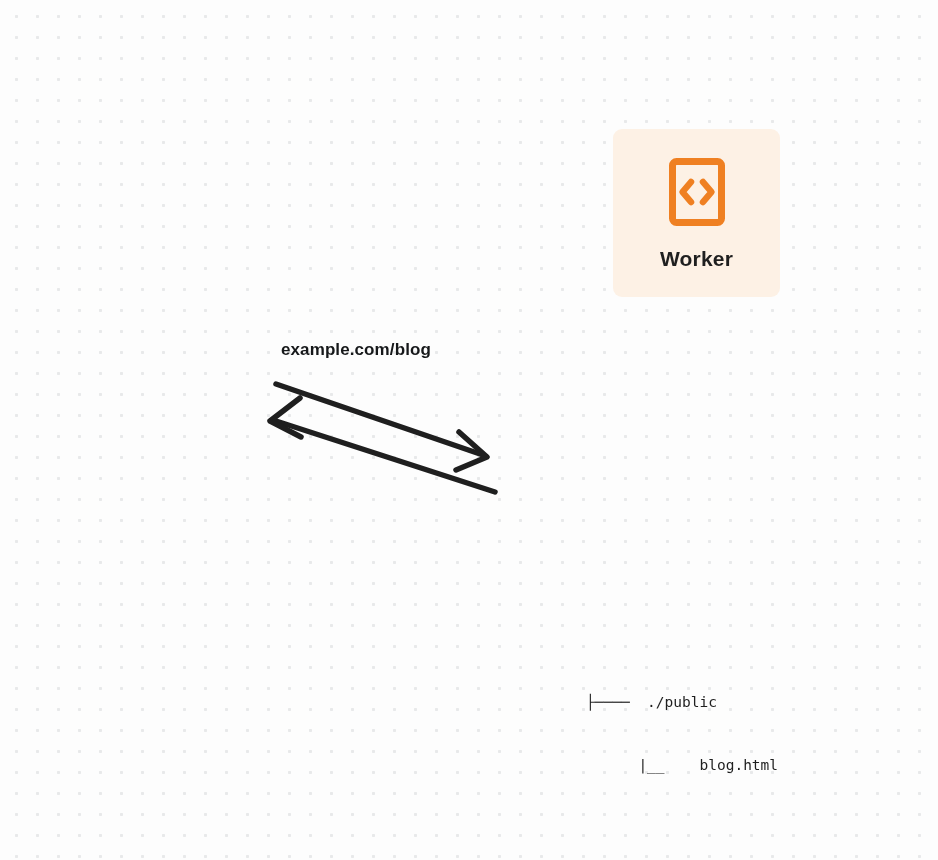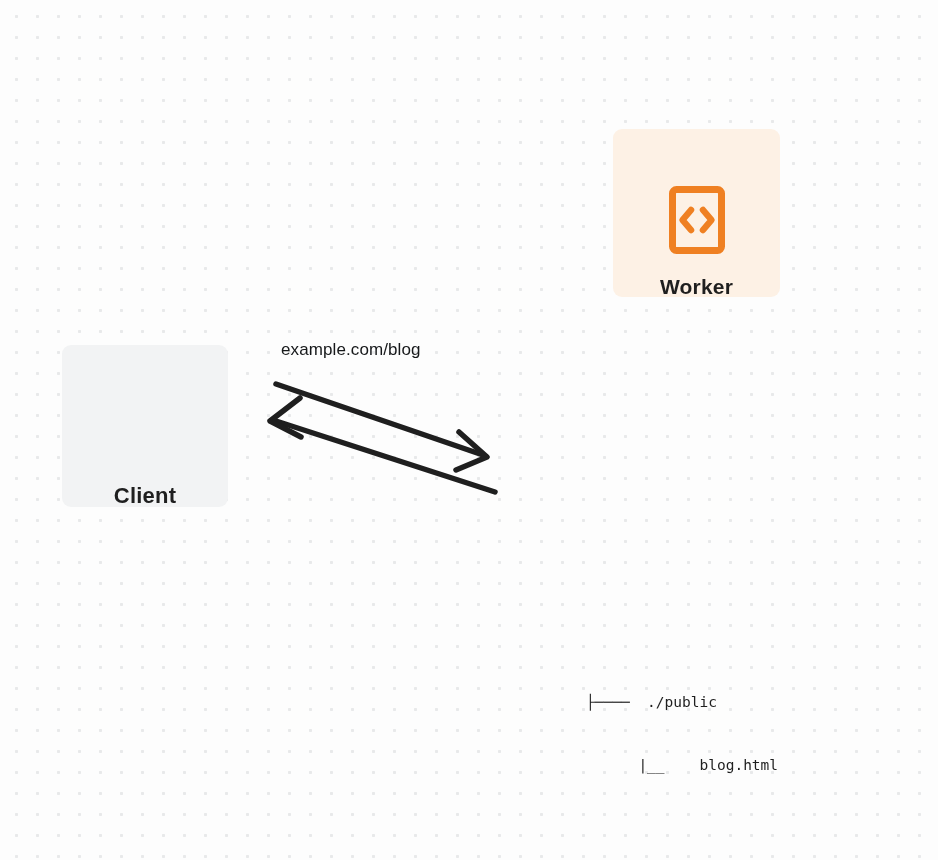--- a/index.html
+++ b/index.html
@@ -72,21 +72,21 @@
     line-height: 1;
   }
 
   
   .node {
     position: absolute;
     border-radius: 9px;
     display: flex;
     flex-direction: column;
     align-items: center;
-    justify-content: flex-end;
+    justify-content: center;
     box-sizing: border-box;
   }
   .node-orange {
     background: #fdf1e5;
   }
   .node-gray {
     background: #f2f3f4;
   }
   .node-icon {
     display: block;
@@ -129,21 +129,21 @@
     position: absolute;
     inset: 0;
     pointer-events: none;
   }
   .edge-label {
     position: absolute;
     left: 281px;
     top: 340px;
     color: #16181a;
     font-size: 17px;
-    font-weight: normal;
+    font-weight: bold;
     letter-spacing: 0.1px;
     white-space: nowrap;
     line-height: 1.2;
   }
 
   
   .asset-tree {
     position: absolute;
     left: 586px;
     top: 650px;
@@ -175,23 +175,20 @@
     <span class="node-label">Worker</span>
   </div>
 
 
   <div class="asset-tree">
     <span class="tree-row">├────  ./public</span>
     <span class="tree-row">      |__    blog.html</span>
     
   </div>
 
-  <div class="node node-gray" id="node-client">
-    <span class="node-label">Client</span>
-  </div>
 
   <svg class="edge-layer" width="938" height="860" viewBox="0 0 938 860" xmlns="http://www.w3.org/2000/svg">
 
     <g>
       <line x1="276" y1="384" x2="483" y2="455" stroke="#1f1f1f" stroke-width="5.5" stroke-linecap="round"></line>
       <path d="M459 432 L487 457 L456 470" stroke="#1f1f1f" stroke-width="5.5" stroke-linecap="round" stroke-linejoin="round" fill="none"></path>
     </g>
 
     <g>
       <line x1="495" y1="492" x2="276" y2="421" stroke="#1f1f1f" stroke-width="5.5" stroke-linecap="round"></line>

